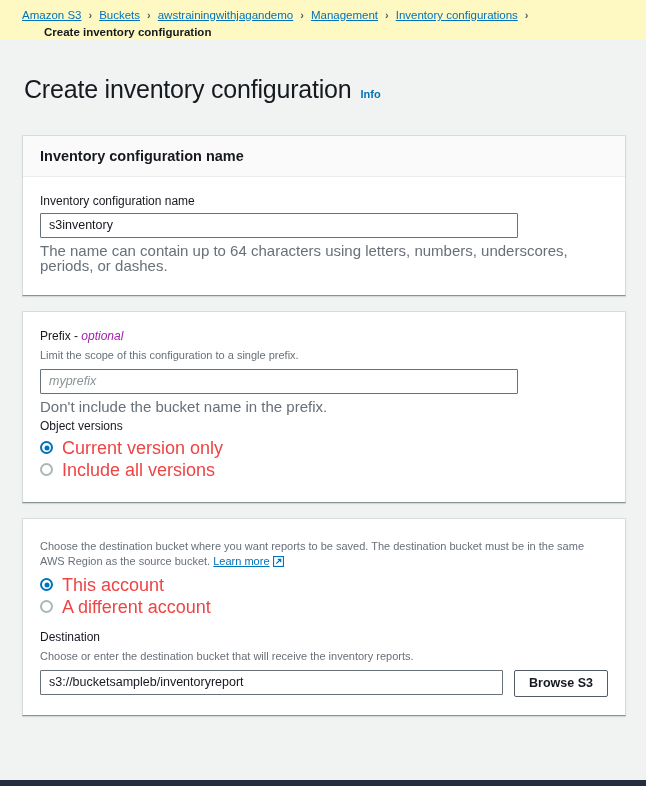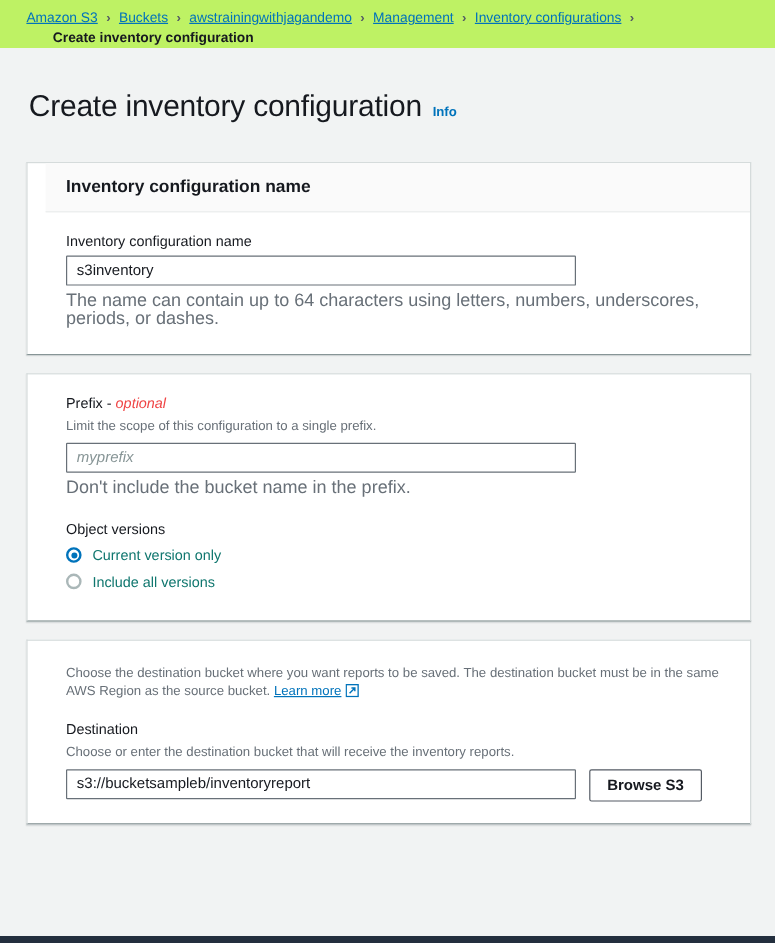--- a/index.html
+++ b/index.html
@@ -11,21 +11,21 @@
     font-family: "Liberation Sans", sans-serif;
     font-size: 12px;
     color: #16191f;
     overflow: hidden;
     position: relative;
   }
 
   
   .breadcrumb-wrap {
     padding: 8px 0 0 22px;
-    background: #bef264;
+    background: #fef9c3;
   }
   .breadcrumb {
     display: flex;
     align-items: center;
     flex-wrap: nowrap;
     font-size: 11.5px;
     line-height: 14px;
     white-space: nowrap;
   }
   .crumb-link {
@@ -68,21 +68,20 @@
     cursor: pointer;
   }
 
   
   .card {
     margin: 0 20px 15px 22px;
     background: #ffffff;
     border: 1px solid #d5dbdb;
     border-bottom-color: #879596;
     box-shadow: 0 1px 1px 0 rgba(0,28,36,0.12);
-    padding-left: 15px;
   }
   .card-header {
     background: #fafafa;
     border-bottom: 1px solid #eaeded;
     padding: 12px 17px 12px 17px;
   }
   .card-header h2 {
     margin: 0;
     font-size: 14.5px;
     font-weight: 700;
@@ -96,38 +95,38 @@
   .field { margin-bottom: 4px; }
   .field-label {
     font-size: 12px;
     color: #16191f;
     line-height: 16px;
     margin-bottom: 4px;
     display: block;
   }
   .field-label .optional {
     font-style: italic;
-    color: #ef4444;
+    color: #a21caf;
     font-weight: 400;
   }
   .field-desc {
     font-size: 11px;
     color: #687078;
     line-height: 15px;
     margin: 4px 0 6px 0;
   }
   .field-hint {
     font-size: 15px;
     color: #687078;
     line-height: 15px;
     margin-top: 5px;
   }
   input.text-input {
     display: block;
-    width: 425px;
+    width: 478px;
     height: 25px;
     padding: 3px 8px;
     font-family: "Liberation Sans", sans-serif;
     font-size: 12.5px;
     color: #16191f;
     border: 1px solid #687078;
     border-radius: 1px;
     background: #ffffff;
     outline: none;
   }
@@ -160,22 +159,22 @@
   .radio-mark.checked::after {
     content: "";
     position: absolute;
     top: 50%; left: 50%;
     transform: translate(-50%,-50%);
     width: 5px; height: 5px;
     border-radius: 50%;
     background: #0073bb;
   }
   .radio-label {
-    font-size: 12px;
-    color: #0f766e;
+    font-size: 18px;
+    color: #ef4444;
     line-height: 16px;
   }
 
   
   .learn-more {
     color: #0073bb;
     text-decoration: underline;
     cursor: pointer;
     white-space: nowrap;
   }
@@ -251,21 +250,21 @@
 
 <section class="card">
   <div class="card-body">
     <div class="field">
       <span class="field-label"><span>Prefix - </span><span class="optional">optional</span></span>
       <div class="field-desc">Limit the scope of this configuration to a single prefix.</div>
       <input class="text-input" type="text" placeholder="myprefix" style="">
       <div class="field-hint">Don't include the bucket name in the prefix.</div>
     </div>
 
-    <div style="margin-top:19px;">
+    <div style="margin-top:4px;">
       <span class="field-label">Object versions</span>
       <div class="radio-group">
         <div class="radio-row">
           <span class="radio-mark checked"></span>
           <span class="radio-label">Current version only</span>
         </div>
         <div class="radio-row">
           <span class="radio-mark"></span>
           <span class="radio-label">Include all versions</span>
         </div>
@@ -278,20 +277,30 @@
   <div class="card-body">
 
     <div>
       <div class="field-desc">
         <span>Choose the destination bucket where you want reports to be saved. The destination bucket must be in the same AWS Region as the source bucket.</span>
         <span class="learn-more"><span>Learn more</span></span><span class="ext-icon"><svg width="11" height="11" viewBox="0 0 12 12">
               <rect x="0.5" y="0.5" width="11" height="11" fill="none" stroke="#0073bb" stroke-width="1.4"></rect>
               <path d="M3.6 8.4 L8.2 3.8 M5.3 3.6 L8.4 3.6 L8.4 6.7" fill="none" stroke="#0073bb" stroke-width="1.3"></path>
             </svg></span>
       </div>
+      <div class="radio-group">
+        <div class="radio-row">
+          <span class="radio-mark checked"></span>
+          <span class="radio-label">This account</span>
+        </div>
+        <div class="radio-row">
+          <span class="radio-mark"></span>
+          <span class="radio-label">A different account</span>
+        </div>
+      </div>
     </div>
 
     <div style="margin-top:14px;">
       <span class="field-label">Destination</span>
       <div class="field-desc">Choose or enter the destination bucket that will receive the inventory reports.</div>
       <div class="dest-row">
         <input class="text-input" type="text" value="s3://bucketsampleb/inventoryreport" style="">
         <button class="btn">Browse S3</button>
       </div>
 

